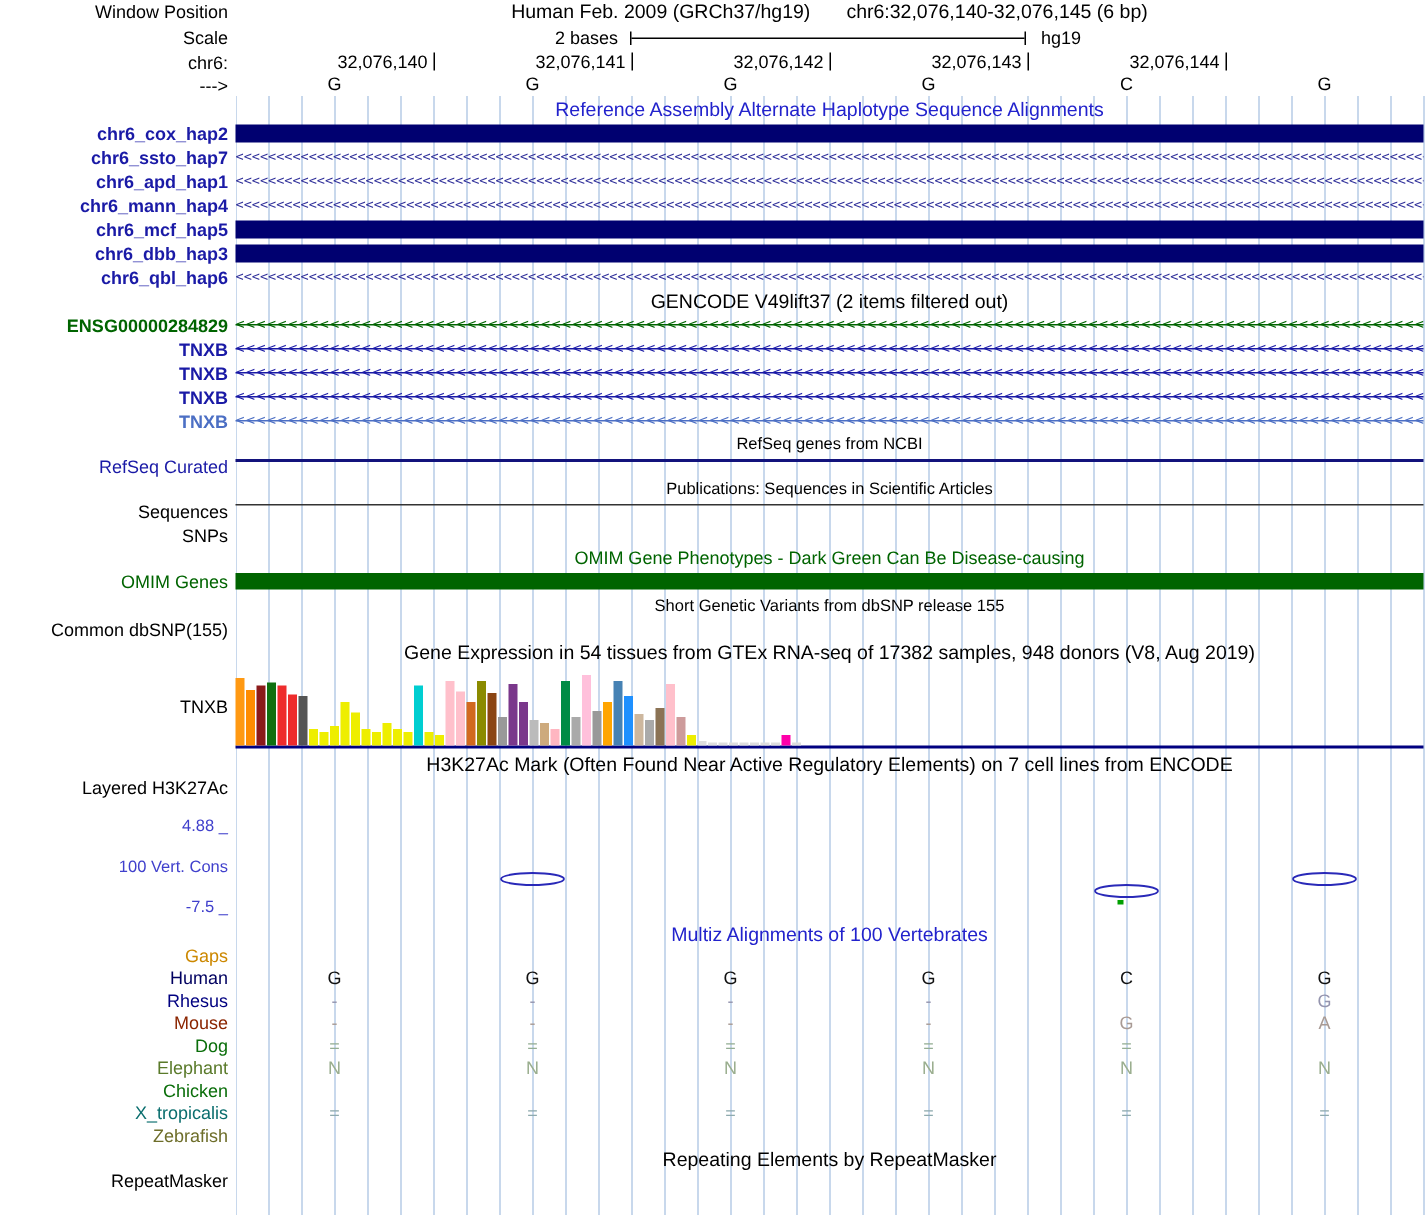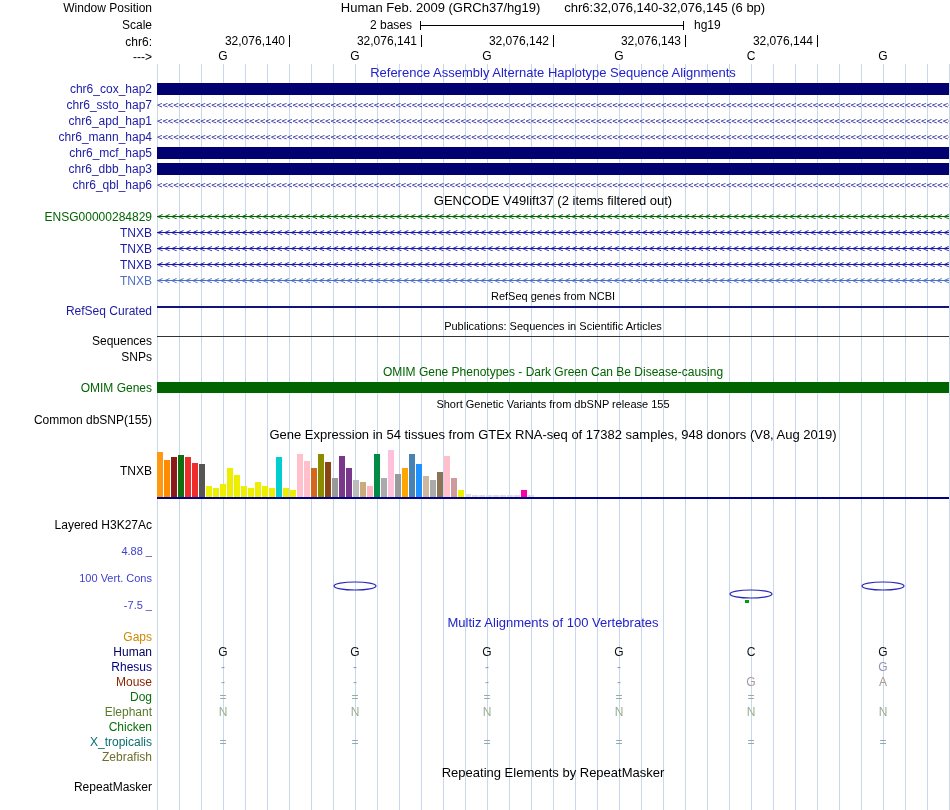--- a/index.html
+++ b/index.html
@@ -28,21 +28,21 @@
   .scalebar::after { content:""; position:absolute; left:0; top:4px; width:100%; height:1px; background:#000; }
   .scaleasm  { position:absolute; left:537px; font-size:12px; line-height:14px; }
 
   .coordlab { position:absolute; top:0; width:120px; text-align:right; font-size:12px; line-height:13px; }
   .ctick    { position:absolute; top:0; width:1px; height:12px; background:#000; }
   .basecell { position:absolute; top:0; width:24px; text-align:center; font-size:12px; line-height:13px; color:#000; }
 
   .flowsec { position:absolute; left:0; width:950px; }
   .frow    { position:relative; height:16px; }
   .frow15  { position:relative; height:15px; }
-  .frow .lab { line-height:16px; } .frow15 .lab { line-height:15px; }
+  .frow .lab { line-height:16px;font-weight:bold; } .frow15 .lab { line-height:15px; }
 
   .solidbar { position:absolute; top:2px; left:0; width:100%; height:12px; background:#000070; }
   .chevband { position:absolute; top:3px; left:0; width:100%; height:10px; overflow:hidden; white-space:nowrap;
               font-family:"DejaVu Sans Mono", monospace; font-size:9px; line-height:10px; color:#30309a; }
   .geneline   { position:absolute; top:7px; left:0; width:100%; height:1px; }
   .genearrows { position:absolute; top:2px; left:0; width:100%; height:11px; overflow:hidden; white-space:nowrap;
                 font-family:"DejaVu Sans Mono", monospace; font-size:10px; line-height:11px; letter-spacing:1px; }
 
   .thinline  { position:absolute; left:0; width:100%; }
   .navy-line { top:2px; height:2px; background:#13137c; }
@@ -278,20 +278,21 @@
       <div class="gbar" style="left: 322px; height: 2px; background: rgb(221, 221, 221);"></div>
       <div class="gbar" style="left: 329px; height: 2px; background: rgb(221, 221, 221);"></div>
       <div class="gbar" style="left: 336px; height: 2px; background: rgb(221, 221, 221);"></div>
       <div class="gbar" style="left: 343px; height: 2px; background: rgb(221, 221, 221);"></div>
       <div class="gbar" style="left: 350px; height: 2px; background: rgb(221, 221, 221);"></div>
       <div class="gbar" style="left: 357px; height: 2px; background: rgb(221, 221, 221);"></div>
       <div class="gbar" style="left: 364px; height: 7px; background: rgb(255, 0, 170);"></div>
       <div class="gbar" style="left: 371px; height: 2px; background: rgb(221, 221, 221);"></div>
     </div>
 
+  <div class="titlerow t13" style="top:503px">H3K27Ac Mark (Often Found Near Active Regulatory Elements) on 7 cell lines from ENCODE</div>
   <div class="srow" style="top:518px;height:14px">
     <div class="lab lh14">Layered H3K27Ac</div>
     <div class="con"></div>
   </div>
 
   <div class="conslab" style="top:545px">4.88 _</div>
   <div class="conslab" style="top:572px">100 Vert. Cons</div>
   <div class="conslab" style="top:599px">-7.5 _</div>
   <svg id="cons-svg" width="792" height="52">
       <ellipse cx="198" cy="26" rx="21" ry="4" fill="none" stroke="#2929b8" stroke-width="1.2"></ellipse>

